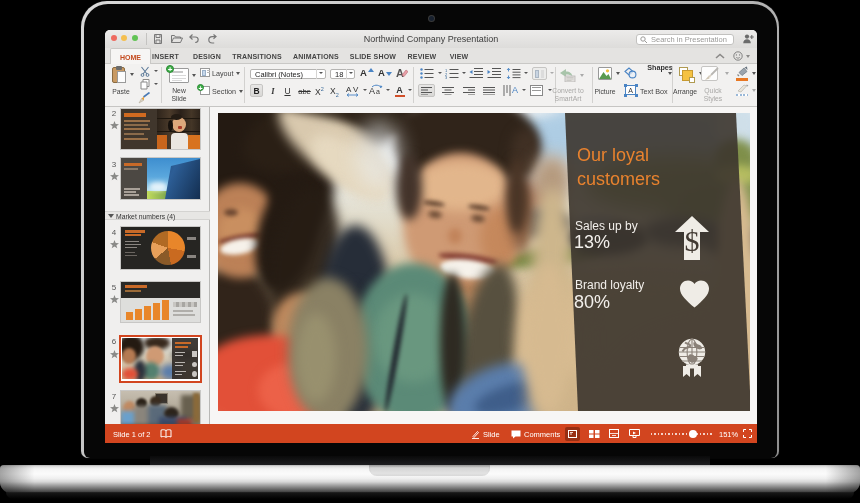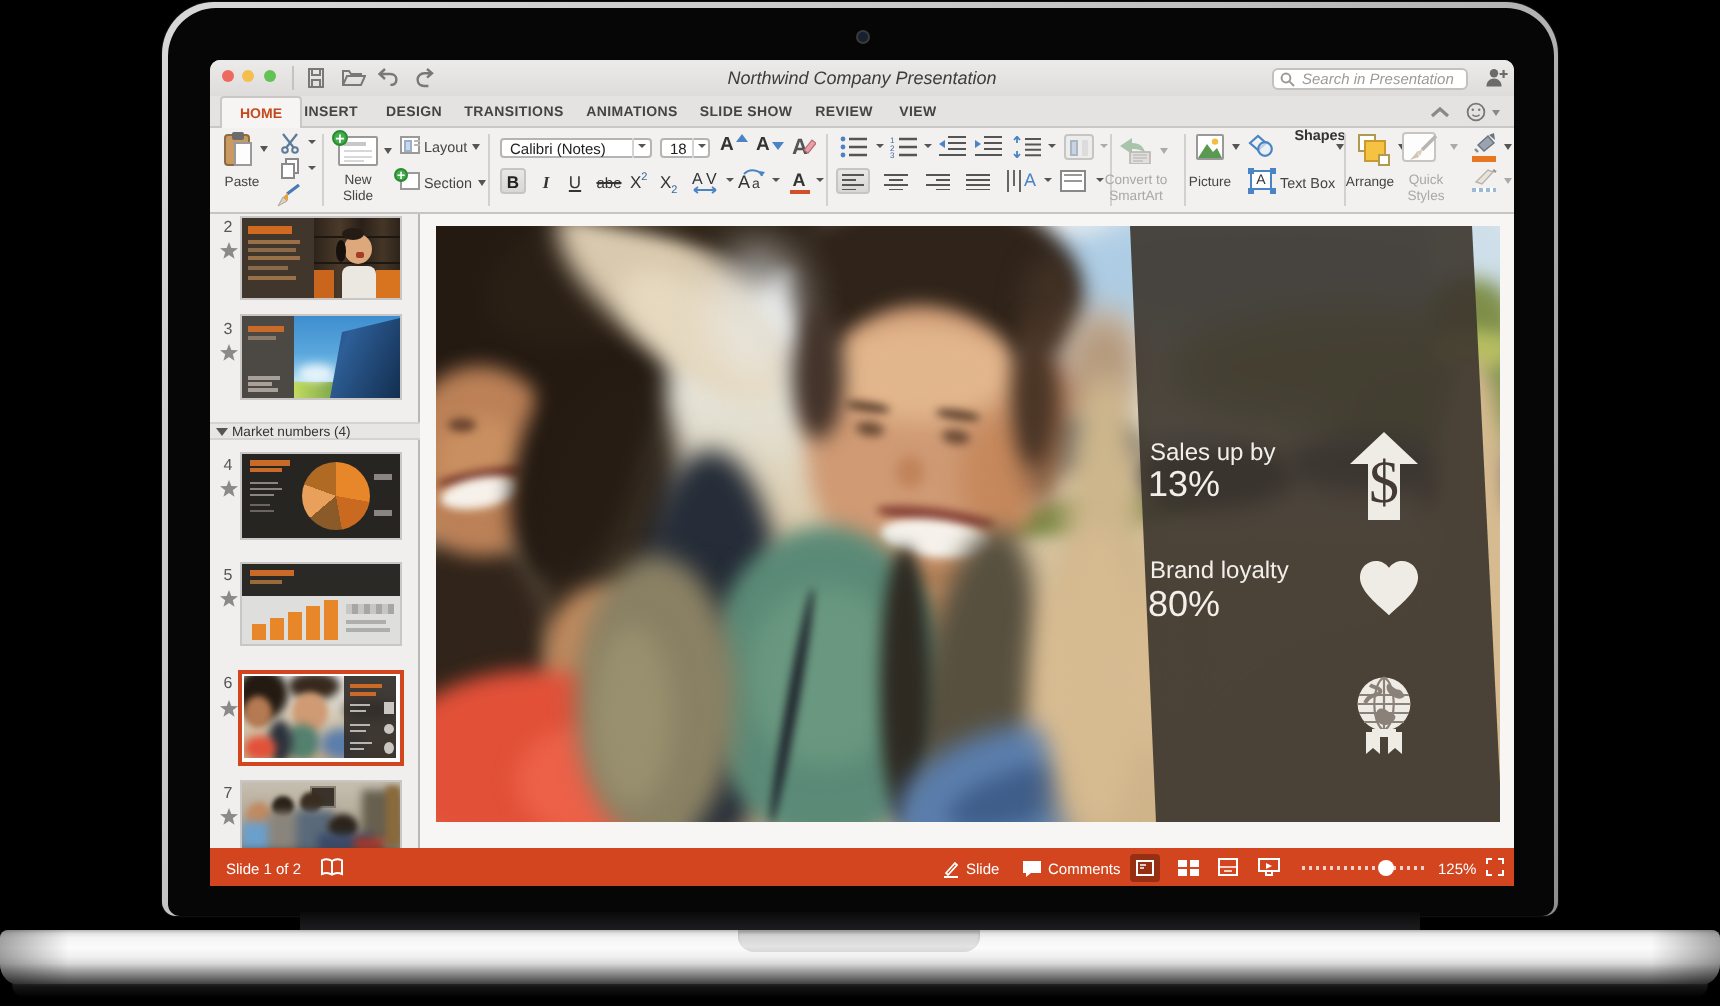--- a/index.html
+++ b/index.html
@@ -9,21 +9,21 @@
 #lid{position:absolute;left:81px;top:1px;width:698px;height:457px;border-radius:26px 26px 7px 7px;background:linear-gradient(135deg,#d8d8d8,#c4c4c4 40%,#8f8f8f);box-shadow:0 0 1px #3a3a3a;}
 #bezel{position:absolute;left:2.5px;top:2.5px;right:2.5px;bottom:0;border-radius:24px 24px 6px 6px;background:#060606;}
 #cam{position:absolute;left:348px;top:15px;width:5px;height:5px;border-radius:50%;background:#17202e;box-shadow:0 0 0 1px #3a3a3a;}
 #hinge{position:absolute;left:150px;top:456px;width:560px;height:13px;background:linear-gradient(180deg,#0a0a0a,#26262a);}
 #base{position:absolute;left:0;top:465px;width:860px;height:28px;border-radius:4px 4px 11px 11px;background:linear-gradient(180deg,#b5b5b5 0%,#e2e2e2 6%,#f4f4f4 14%,#fbfbfb 32%,#efefef 48%,#d8d8d8 60%,#a8a8a8 71%,#7f7f7f 81%,#575757 91%,#333 100%);}
 #notch{position:absolute;left:369px;top:0;width:121px;height:11px;border-radius:0 0 8px 8px;background:linear-gradient(180deg,#c2c2c2 0%,#d5d5d5 30%,#e2e2e2 75%,#d8d8d8 100%);box-shadow:inset 0 1.5px 1.5px rgba(0,0,0,.22);}
 #baseshadow{position:absolute;left:6px;top:492px;width:848px;height:7px;background:linear-gradient(180deg,rgba(30,30,30,.85),rgba(0,0,0,1));border-radius:0 0 10px 10px;}
 
 #app{position:absolute;left:24px;top:29px;width:652px;height:413px;border-radius:5px 5px 0 0;overflow:hidden;background:#f2f1f0;}
 
-#titlebar{position:absolute;left:0;top:0;width:716px;height:18px;background:linear-gradient(180deg,#ecebea,#dddcda);font-style:italic;}
+#titlebar{position:absolute;left:0;top:0;width:716px;height:18px;background:linear-gradient(180deg,#ecebea,#dddcda);}
 .tl{position:absolute;top:4.5px;width:6px;height:6px;border-radius:50%;}
 #title{position:absolute;left:0;top:0;width:652px;height:18px;text-align:center;font-size:9px;line-height:19px;color:#3c3c3c;}
 #searchbox{position:absolute;left:531px;top:3.5px;width:98px;height:11px;background:#fff;border:1px solid #c2c1bf;border-radius:3px;color:#9b9a98;font-size:7.5px;line-height:9px;padding-left:14px;}
 
 #tabrow{position:absolute;left:0;top:18px;width:652px;height:16px;background:#e4e3e1;border-bottom:1px solid #c9c8c6;}
 .tab{position:absolute;top:0;height:16px;font-size:7px;font-weight:bold;color:#444;letter-spacing:.2px;line-height:17px;text-align:center;}
 #hometab{position:absolute;left:5px;top:0px;width:41px;height:17px;background:#f6f5f4;border:1px solid #c9c8c6;border-bottom:none;border-radius:2px 2px 0 0;color:#c44a1e;font-size:7px;font-weight:bold;line-height:17px;text-align:center;}
 
 #ribbon{position:absolute;left:0;top:34px;width:652px;height:43px;background:#f2f1f0;border-bottom:1px solid #c6c5c3;}
 .vsep{position:absolute;top:3px;width:1px;height:36px;background:#d2d1cf;}
@@ -494,20 +494,21 @@
       <div class="blob" style="left:314px;top:75px;width:40px;height:130px;background:#cdb68c;filter:blur(7px);"></div>
       <div class="blob" style="left:310px;top:150px;width:42px;height:150px;background:#d6ba90;filter:blur(6px);"></div>
       <div class="blob" style="left:497px;top:-10px;width:42px;height:48px;background:#cfdfe9;filter:blur(5px);"></div>
       <div class="blob" style="left:497px;top:26px;width:42px;height:40px;background:#7f8f4a;filter:blur(5px);"></div>
       <div class="blob" style="left:497px;top:52px;width:42px;height:20px;background:#b5bd60;filter:blur(4px);"></div>
       <div class="blob" style="left:497px;top:66px;width:42px;height:240px;background:#d6ba90;filter:blur(5px);"></div>
       <div class="blob" style="left:178px;top:42px;width:26px;height:65px;background:#43332a;filter:blur(5px);"></div>
       <div class="blob" style="left:288px;top:45px;width:22px;height:75px;background:#4a3526;filter:blur(5px);"></div>
 
       <div class="abs" style="left:0;top:0;width:532px;height:298px;background:rgba(60,53,46,0.9);clip-path:polygon(347px 0px,518px 0px,533px 298px,360px 298px);"></div>
+      <div class="abs" style="left:359px;top:31px;font-size:18px;line-height:23.5px;color:#e8822e;">Our loyal<br>customers</div>
       <div class="abs" style="left:357px;top:106px;font-size:12px;color:#f2efeb;">Sales up by</div>
       <div class="abs" style="left:356px;top:119px;font-size:18px;color:#f2efeb;">13%</div>
       <div class="abs" style="left:357px;top:165px;font-size:12px;color:#f2efeb;">Brand loyalty</div>
       <div class="abs" style="left:356px;top:179px;font-size:18px;color:#f2efeb;">80%</div>
       <svg class="abs" style="left:455px;top:102px;" width="38" height="46" viewBox="0 0 38 46">
               <path d="M19 1L36 17h-9v28H11V17H2z" fill="#efece6"></path>
               <text x="19" y="36" font-size="30" fill="#423a33" text-anchor="middle" font-family="Liberation Serif">$</text>
             </svg>
       <svg class="abs" style="left:461px;top:166px;" width="31" height="30" viewBox="0 0 32 30">
               <path d="M16 29C8 22 1 16 1 9.5 1 4.5 4.8 1 9.3 1c2.8 0 5.3 1.4 6.7 3.6C17.4 2.4 19.9 1 22.7 1 27.2 1 31 4.5 31 9.5c0 6.5-7 12.5-15 19.5z" fill="#efece6"></path>
@@ -551,21 +552,21 @@
     <svg class="abs" style="left:504px;top:5px;" width="10" height="9" viewBox="0 0 10 9">
           <rect x="0.5" y="0.5" width="9" height="8" fill="none" stroke="#fff" stroke-width="1"></rect>
           <path d="M0.5 4.5h9 M3 6.5h4" stroke="#fff" stroke-width="0.8"></path>
         </svg>
     <svg class="abs" style="left:524px;top:5px;" width="11" height="9" viewBox="0 0 11 9">
           <path d="M0.5 0.5h10v6h-10z M4 6.5v2h3v-2" fill="none" stroke="#fff" stroke-width="1"></path>
           <path d="M4 2.5l3 1.5-3 1.5z" fill="#fff"></path>
         </svg>
     <div class="abs" style="left:546px;top:9px;width:63px;height:1.5px;background:repeating-linear-gradient(90deg,rgba(255,255,255,.75) 0 1.5px,rgba(210,69,31,0) 1.5px 3.5px);"></div>
     <div class="abs" style="left:584px;top:5.5px;width:8px;height:8px;border-radius:50%;background:#fff;"></div>
-    <div class="sb" style="left:614px;top:5.5px;">125%</div>
+    <div class="sb" style="left:614px;top:5.5px;">151%</div>
     <svg class="abs" style="left:638px;top:5px;" width="9" height="9" viewBox="0 0 9 9">
           <path d="M3 0.5H0.5V3 M6 0.5h2.5V3 M3 8.5H0.5V6 M6 8.5h2.5V6" fill="none" stroke="#fff" stroke-width="1"></path>
         </svg>
   </div>
 </div>
 </div>
 <div id="hinge"></div>
 <div id="base">
     <div id="notch"></div>
     <div style="position:absolute;left:0;top:0;width:100%;height:100%;border-radius:4px 4px 11px 11px;background:linear-gradient(90deg,rgba(0,0,0,0.35) 0%,rgba(0,0,0,0) 4%,rgba(0,0,0,0) 96%,rgba(0,0,0,0.35) 100%);"></div>

